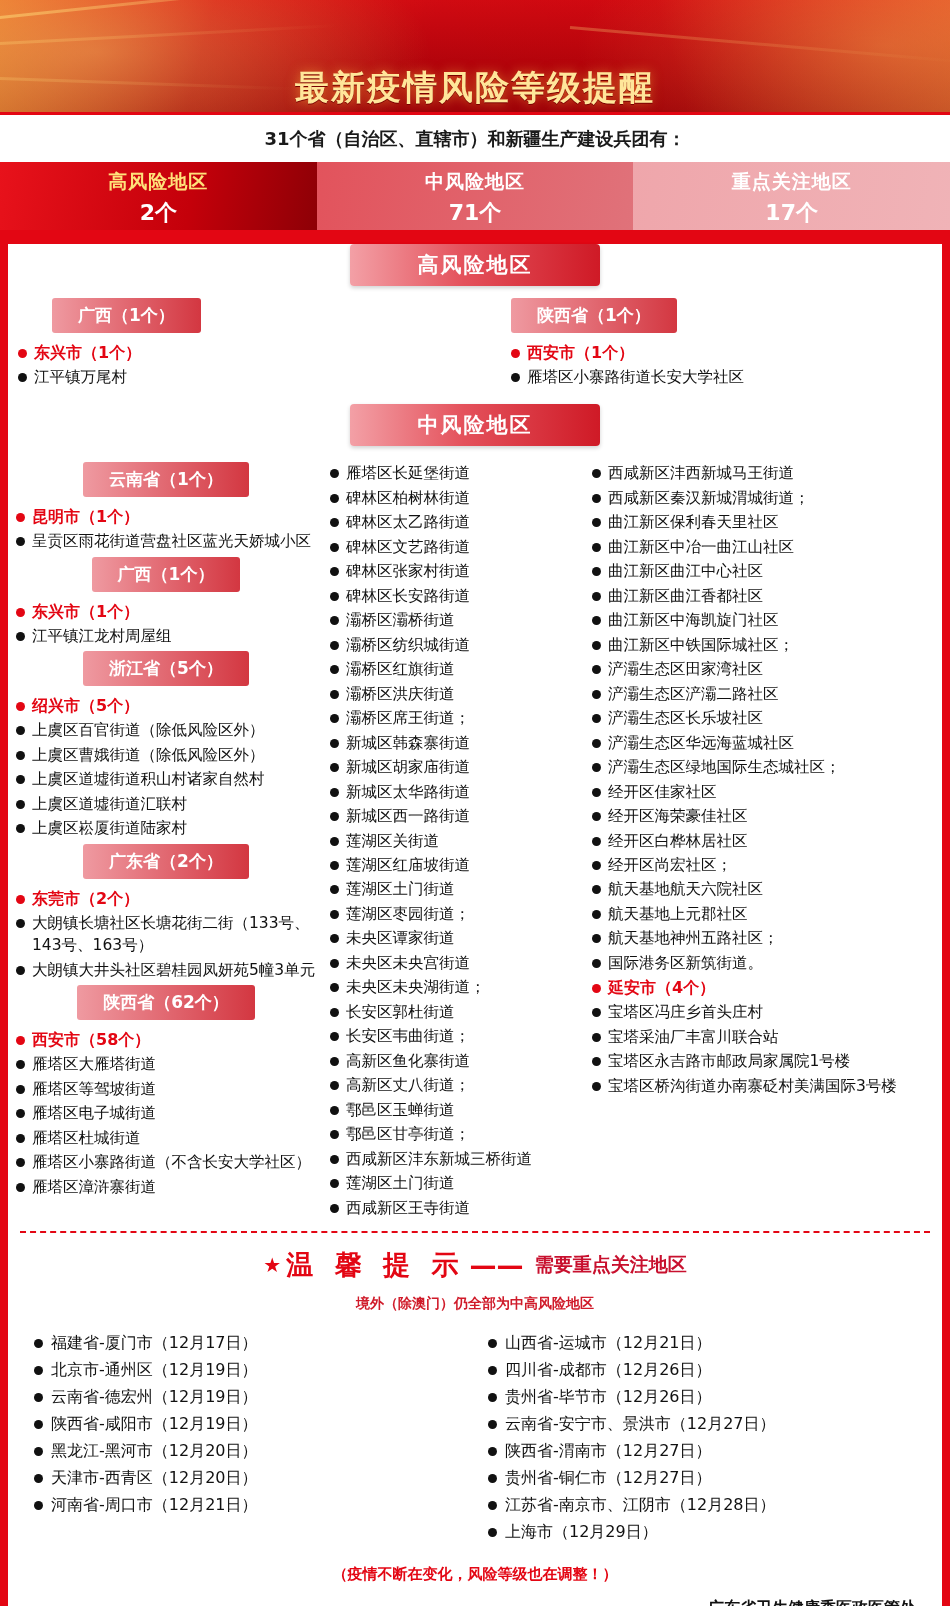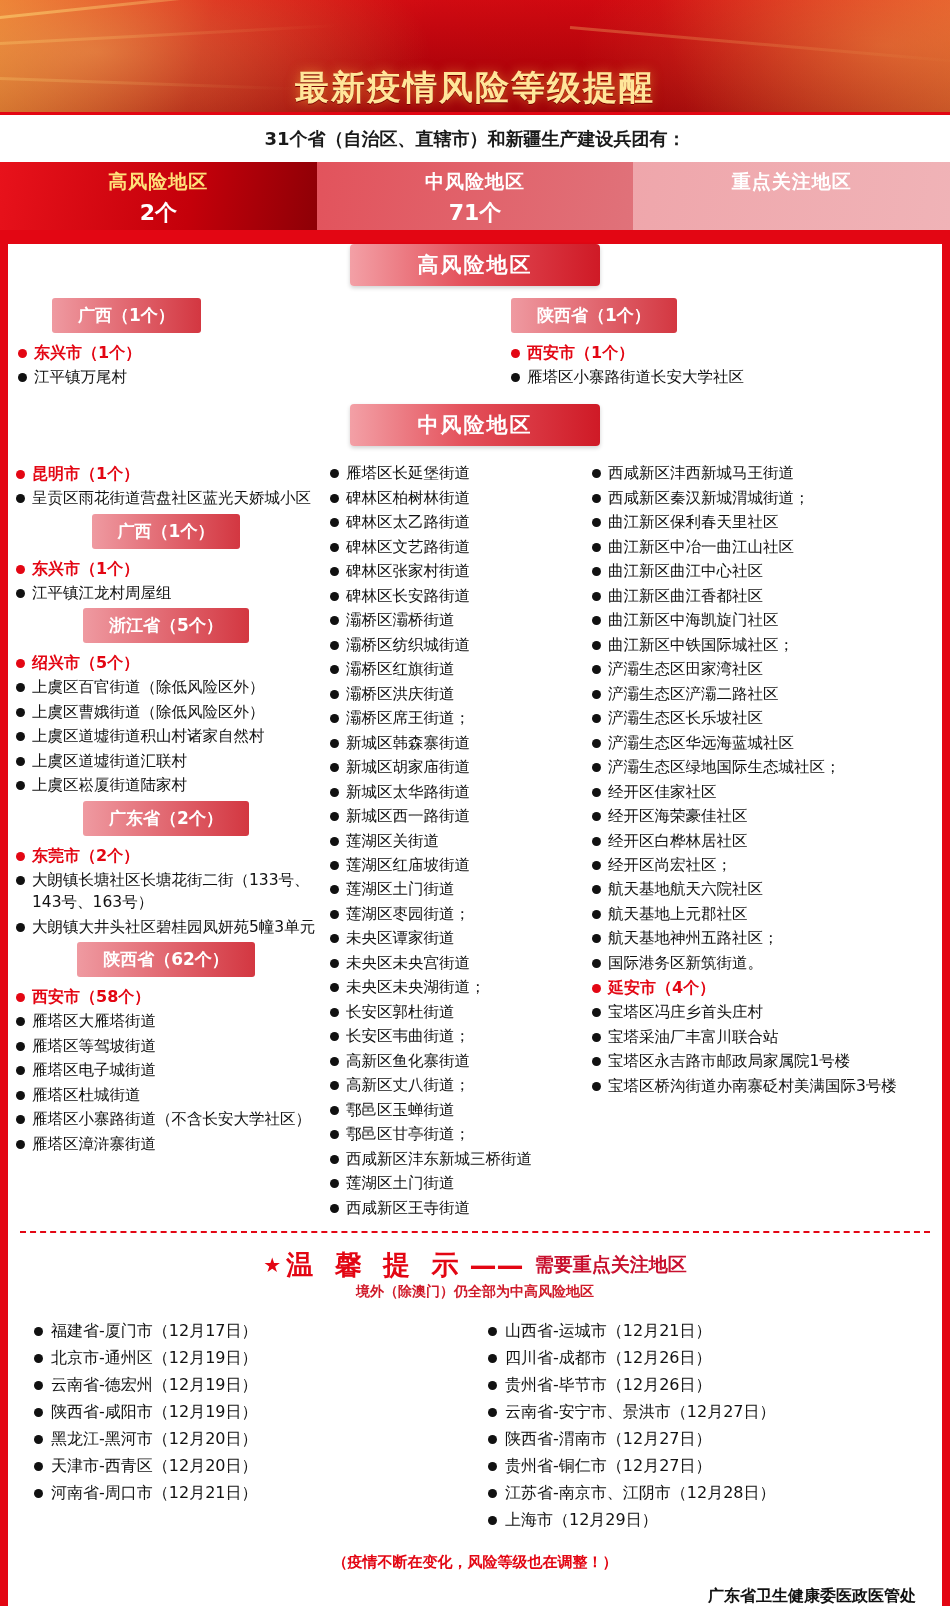--- a/index.html
+++ b/index.html
@@ -174,21 +174,21 @@
   }
   .tips-head .star{color:#e30613;font-size:20px;vertical-align:middle;}
   .tips-head .t1{
     color:#e30613;font-size:27px;font-weight:bold;letter-spacing:6px;vertical-align:middle;
   }
   .tips-head .dash{color:#e30613;font-size:27px;font-weight:bold;vertical-align:middle;}
   .tips-head .t2{
     color:#c8102e;font-size:19px;font-weight:bold;vertical-align:middle;margin-left:6px;margin-top:17px;
   }
   .tips-sub{
-    text-align:center;color:#d01b2a;font-size:14px;margin-top:0;font-weight:bold;
+    text-align:center;color:#d01b2a;font-size:14px;margin-top:12px;font-weight:bold;
   }
   .tips-cols{
     display:flex;
     padding:14px 20px 0 26px;
     gap:20px;
   }
   .tips-col{flex:1;}
   .tip{
     display:flex;align-items:flex-start;font-size:16px;color:#111;margin:6px 0;
   }
@@ -225,20 +225,21 @@
     <div class="stat high">
       <div class="lbl">高风险地区</div>
       <div class="num">2个</div>
     </div>
     <div class="stat mid">
       <div class="lbl">中风险地区</div>
       <div class="num">71个</div>
     </div>
     <div class="stat watch">
       <div class="lbl">重点关注地区</div>
+      <div class="num">17个</div>
     </div>
   </div>
 
   <div class="card">
 
     <div class="section-banner">高风险地区</div>
 
     <div class="hr-wrap">
       <div class="hr-col">
         <div class="hr-tagrow">
@@ -267,20 +268,23 @@
         </div>
       </div>
     </div>
 
     <div class="section-banner">中风险地区</div>
 
     <div class="mid-cols">
 
       <div class="mid-col c1">
 
+        <div class="tag-center">
+          <span class="prov-tag">云南省（1个）</span>
+        </div>
         <div class="city">
           <span class="dot"></span>
           <span>昆明市（1个）</span>
         </div>
         <div class="item">
           <span class="bdot"></span>
           <span class="txt">呈贡区雨花街道营盘社区蓝光天娇城小区</span>
         </div>
 
         <div class="tag-center">

